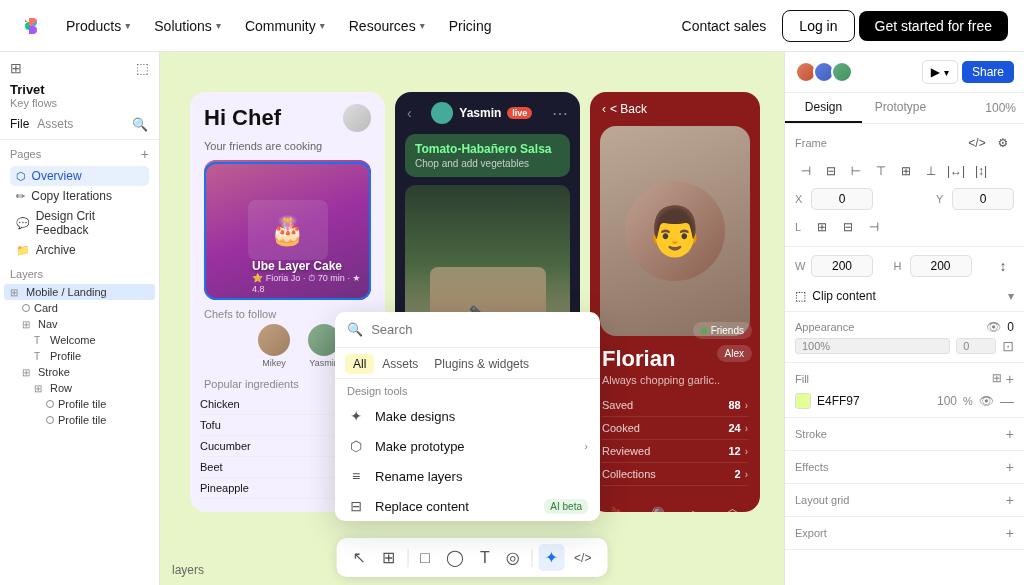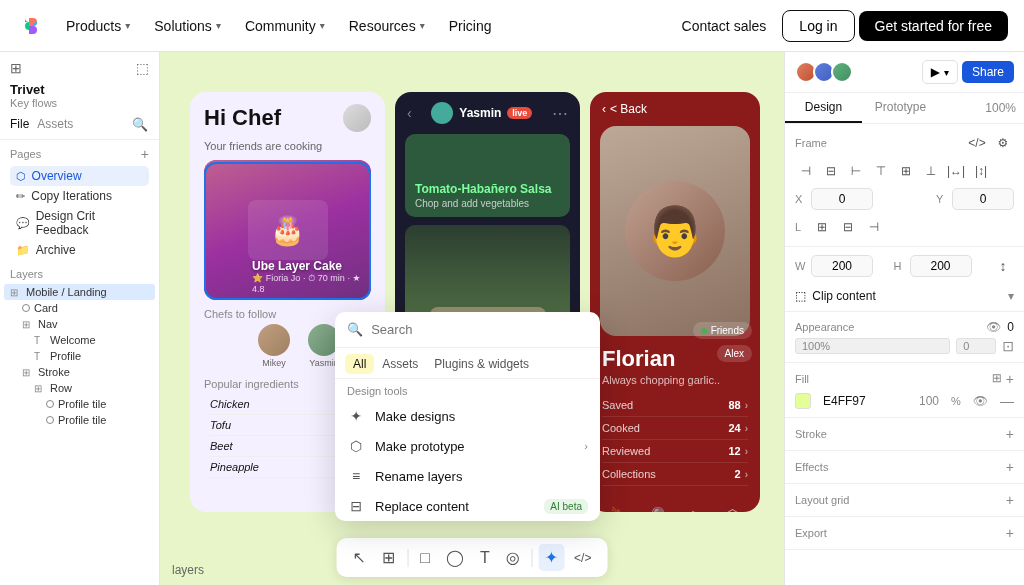--- a/index.html
+++ b/index.html
@@ -109,34 +109,34 @@
     .frame1-img-meta { font-size: 9px; color: rgba(255,255,255,.8); }
     .frame1-selection-box {
       position: absolute; top: 2px; left: 0; right: 0; bottom: 0;
       border: 2px solid #1a73e8; pointer-events: none; border-radius: 12px;
     }
     .frame1-chefs { padding: 8px 14px 4px; font-size: 11px; color: #888; }
     .frame1-avatars { display: flex; gap: 18px; padding: 0 28px 8px; margin-left: 40px; }
     .avatar-small { width: 36px; text-align: center; }
     .avatar-circle { width: 32px; height: 32px; border-radius: 50%; margin: 0 auto 2px; }
     .avatar-name { font-size: 9px; color: #666; }
-    .frame1-ingredients { padding: 4px 20px 0; font-style: italic; }
+    .frame1-ingredients { padding: 4px 10px 0; }
     .ingredient-row { display: flex; justify-content: space-between; font-size: 11px; padding: 4px 0; border-bottom: 1px solid #eee; }
     .ingredient-name { color: #111; font-weight: 450; }
     .ingredient-count { color: #888; }
 
     
     .frame2-content { background: #1a1a2e; height: 100%; }
     .frame2-header { padding: 10px 12px; display: flex; align-items: center; justify-content: space-between; }
     .frame2-profile { display: flex; align-items: center; gap: 6px; }
     .frame2-avatar { width: 22px; height: 22px; border-radius: 50%; background: #4a9; }
     .frame2-name { font-size: 12px; color: #fff; font-weight: 600; }
     .live-badge { background: #e74c3c; color: #fff; font-size: 9px; padding: 1px 5px; border-radius: 8px; font-weight: 600; }
     .frame2-dish { background: #2d5a3d; margin: 0 10px; border-radius: 10px; padding: 8px 10px; margin-bottom: 8px; }
-    .frame2-dish-name { color: #7aff9a; font-size: 12px; font-weight: 600; margin-top: 40px; }
+    .frame2-dish-name { color: #7aff9a; font-size: 12px; font-weight: 600; }
     .frame2-dish-step { color: rgba(255,255,255,.7); font-size: 10px; margin-top: 2px; }
     .frame2-video { margin: 0 10px; border-radius: 10px; overflow: hidden; height: 200px; background: linear-gradient(180deg, #2c3e50, #4a6741); position: relative; }
 
     
     .frame3-content { background: #8b1a1a; height: 100%; position: relative; }
     .frame3-back { padding: 10px 12px; color: #fff; font-size: 12px; display: flex; align-items: center; gap: 4px; }
     .frame3-photo { margin: 0 10px; border-radius: 16px; overflow: hidden; height: 210px; background: linear-gradient(180deg, #c8b0a0, #a08070); position: relative; }
     .frame3-photo-person { width: 100%; height: 100%; display: flex; align-items: center; justify-content: center; background: linear-gradient(160deg, #bda898 0%, #8a7060 100%); }
     .frame3-name { color: #fff; font-size: 22px; font-weight: 700; padding: 10px 12px 2px; }
     .frame3-desc { color: rgba(255,255,255,.7); font-size: 11px; padding: 0 12px; }
@@ -224,21 +224,21 @@
     .rs-input {
       width: 62px; padding: 3px 6px; border: 1px solid #e0e0e0;
       border-radius: 5px; font-size: 12px; text-align: center; background: #f9f9f9;
     }
     .rs-clip-row { display: flex; align-items: center; gap: 6px; }
     .rs-clip-label { font-size: 12px; color: #111; flex: 1; }
     .rs-clip-dropdown { font-size: 12px; color: #888; }
     .rs-appearance-row { display: flex; align-items: center; justify-content: space-between; }
     .rs-eye-icon { font-size: 12px; color: #888; }
     .rs-number { font-size: 12px; color: #111; }
-    .rs-fill-row { display: flex; align-items: center; gap: 12px; }
+    .rs-fill-row { display: flex; align-items: center; gap: 6px; }
     .rs-fill-swatch { width: 16px; height: 16px; border-radius: 3px; background: #E4FF97; border: 1px solid #ddd; flex-shrink: 0; }
     .rs-fill-value { font-size: 12px; color: #111; flex: 1; }
     .rs-fill-opacity { font-size: 12px; color: #888; width: 30px; text-align: right; }
     .rs-percent { font-size: 11px; color: #888; }
     .rs-add-btn { font-size: 14px; color: #888; cursor: pointer; }
     .rs-section-title { font-size: 11px; color: #888; font-weight: 500; display: flex; align-items: center; justify-content: space-between; }
 
     
     .canvas-bottom-label {
       position: absolute; bottom: 8px; left: 12px; font-size: 12px; color: #666;
@@ -409,20 +409,24 @@
           </div>
           <div style="padding: 2px 14px 0; font-size:11px; color:#888; font-weight:500;">Popular ingredients</div>
           <div class="frame1-ingredients">
             <div class="ingredient-row">
               <span class="ingredient-name">Chicken</span>
               <span class="ingredient-count">256</span>
             </div>
             <div class="ingredient-row">
               <span class="ingredient-name">Tofu</span>
               <span class="ingredient-count">121</span>
+            </div>
+            <div class="ingredient-row">
+              <span class="ingredient-name">Cucumber</span>
+              <span class="ingredient-count">64</span>
             </div>
             <div class="ingredient-row">
               <span class="ingredient-name">Beet</span>
               <span class="ingredient-count">12</span>
             </div>
             <div class="ingredient-row">
               <span class="ingredient-name">Pineapple</span>
               <span class="ingredient-count">22</span>
             </div>
           </div>

